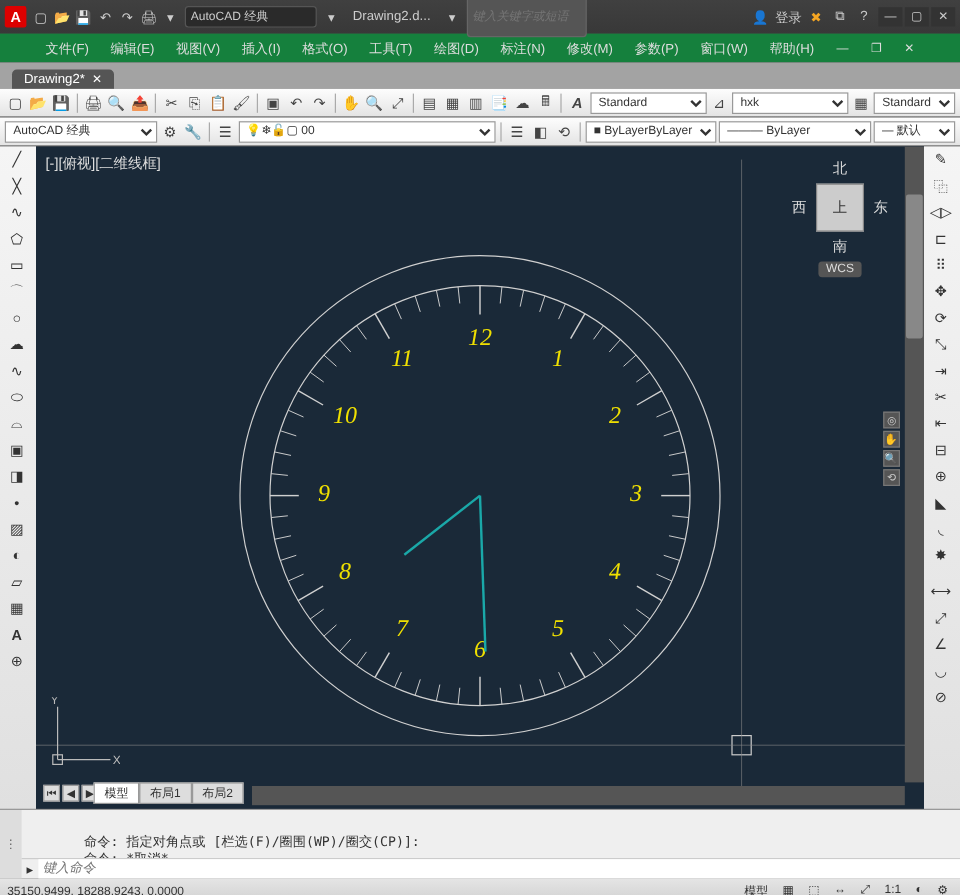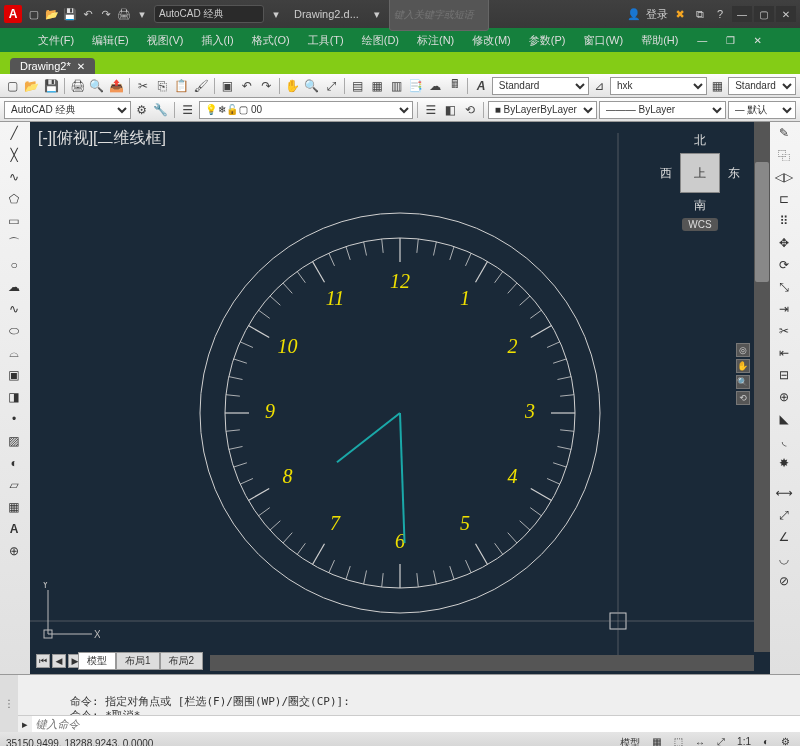--- a/index.html
+++ b/index.html
@@ -10,34 +10,34 @@
   .qat-icon { width: 16px; height: 16px; display: flex; align-items: center; justify-content: center; font-size: 11px; color: #ccc; cursor: pointer; }
   .titlebar-search { background: #2a2a2a; border: 1px solid #555; height: 18px; width: 110px; color: #ccc; font-size: 10px; padding: 0 4px; border-radius: 3px; }
   .titlebar-doc { color: #ccc; font-size: 11px; padding: 0 6px; }
   .titlebar-search2 { background: #555; border: 1px solid #666; height: 18px; width: 100px; color: #aaa; font-size: 10px; font-style: italic; padding: 16px 4px; border-radius: 3px; }
   .titlebar-right { margin-left: auto; display: flex; gap: 4px; align-items: center; }
   .win-controls { display: flex; gap: 2px; }
   .win-btn { width: 20px; height: 16px; background: #333; display: flex; align-items: center; justify-content: center; font-size: 10px; cursor: pointer; }
   .menubar { height: 24px; background: #15803d; display: flex; align-items: center; padding: 0 30px 0 30px; gap: 2px; font-size: 11px; }
   .menu-item { padding: 2px 8px; cursor: pointer; color: #ddd; }
   .menu-item.mdi { margin-left: auto; font-size: 10px; }
-  .doc-tabs { height: 22px; background: #84cc16; display: flex; align-items: flex-end; padding: 0 10px; }
+  .doc-tabs { height: 22px; background: #a3a3a3; display: flex; align-items: flex-end; padding: 0 10px; }
   .doc-tab { background: #555; padding: 2px 10px; border-radius: 4px 4px 0 0; font-size: 11px; color: #fff; cursor: pointer; display: flex; align-items: center; gap: 6px;}
   .doc-tab .x { font-size: 10px; }
   .toolbar { height: 24px; background: linear-gradient(#fdfdfd,#e4e4e4); border-bottom: 1px solid #999; display: flex; align-items: center; padding: 0 4px; gap: 2px; }
   .tb-icon { width: 18px; height: 18px; display: flex; align-items: center; justify-content: center; font-size: 12px; color: #444; cursor: pointer; }
   .tb-sep { width: 1px; height: 16px; background: #aaa; margin: 0 2px; }
   .tb-dropdown { height: 18px; border: 1px solid #999; background: #fff; font-size: 10px; padding: 0 2px; color: #333; }
   .work-row { display: flex; height: 552px; }
   .left-tools { width: 30px; background: linear-gradient(#f5f5f5,#e0e0e0); display: flex; flex-direction: column; }
   .right-tools { width: 30px; background: linear-gradient(#f5f5f5,#e0e0e0); display: flex; flex-direction: column; }
   .tool-icon { width: 28px; height: 22px; display: flex; align-items: center; justify-content: center; font-size: 12px; color: #333; cursor: pointer; }
   .canvas-wrap { flex: 1; display: flex; flex-direction: column; background: #1a2938; position: relative; }
   .canvas { flex: 1; position: relative; overflow: hidden; }
-  .view-label { position: absolute; top: 6px; left: 8px; color: #ddd; font-size: 16px; }
+  .view-label { position: absolute; top: 6px; left: 8px; color: #ddd; font-size: 12px; }
   .viewcube { position: absolute; top: 10px; right: 30px; width: 80px; height: 90px; text-align: center; color: #ddd; font-size: 12px; }
   .viewcube .face { width: 40px; height: 40px; background: #ccc; margin: 4px auto; border: 1px solid #888; }
   .viewcube .wcs { margin-top: 4px; font-size: 10px; background: #555; display: inline-block; padding: 1px 6px; border-radius: 3px; }
   .ucs-icon { position: absolute; left: 10px; bottom: 30px; color: #bbb; font-size: 10px; }
   .nav-arrows { position: absolute; bottom: 6px; left: 6px; display: flex; gap: 2px; }
   .nav-arrow { width: 14px; height: 14px; background: #ddd; color: #333; display: flex; align-items: center; justify-content: center; font-size: 9px; cursor: pointer; border: 1px solid #999;}
   .layout-tabs { position: absolute; bottom: 4px; left: 48px; display: flex; gap: 0; font-size: 10px; }
   .layout-tab { background: #ddd; color: #333; padding: 1px 8px; border: 1px solid #999; cursor: pointer; }
   .layout-tab.active { background: #fff; }
   .scrollbar-v { position: absolute; right: 0; top: 0; bottom: 22px; width: 16px; background: #555; }

